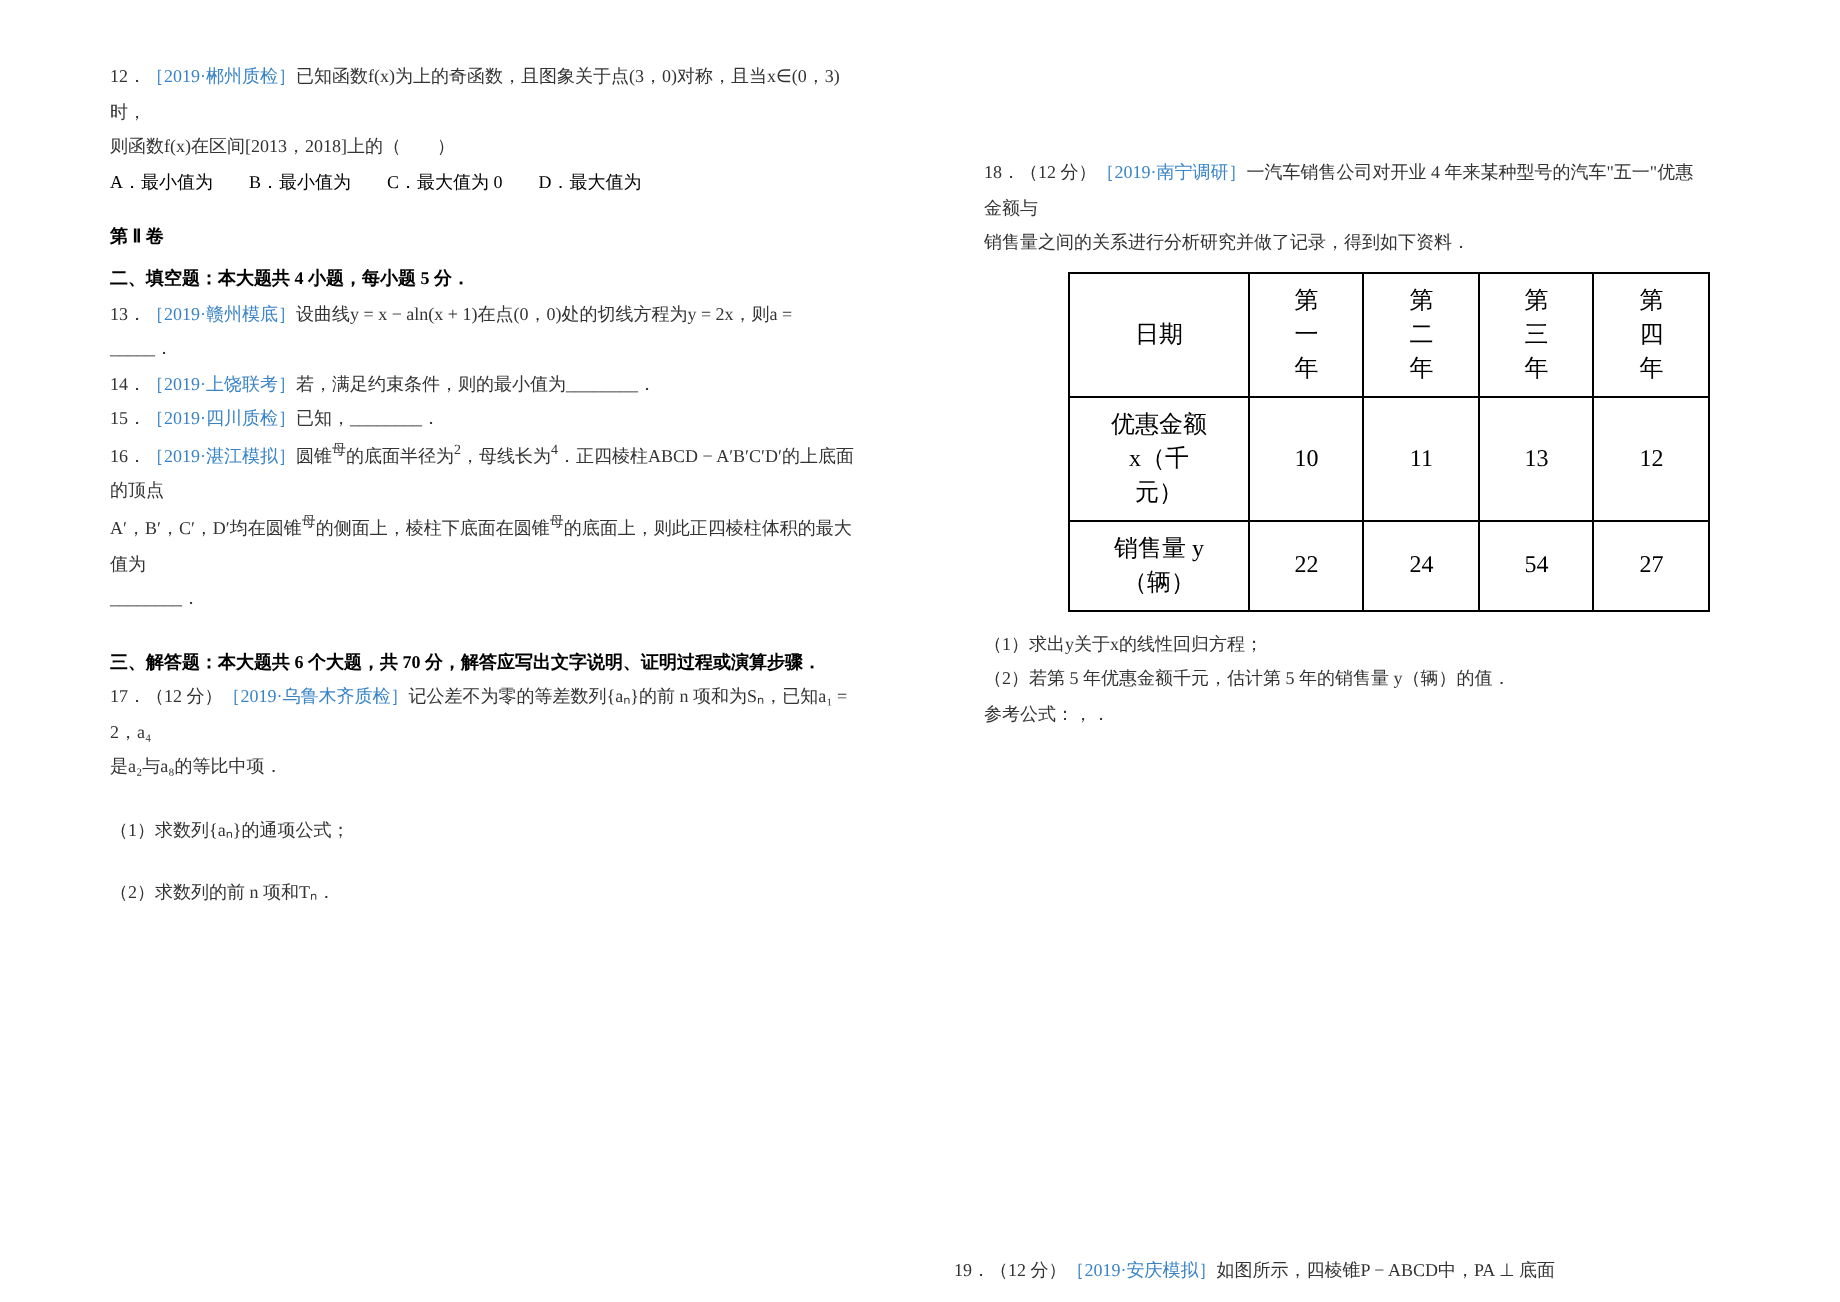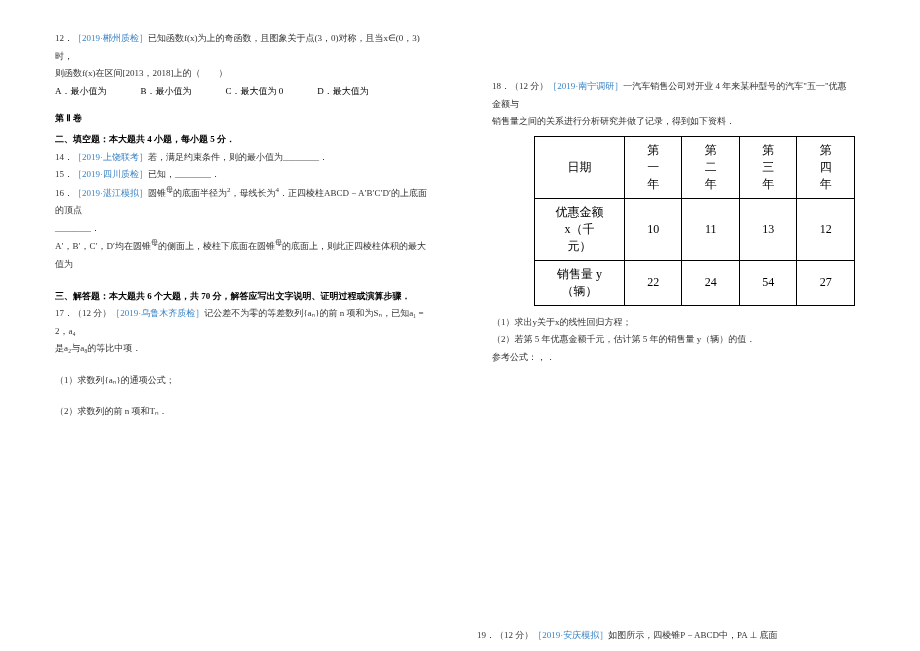--- a/index.html
+++ b/index.html
@@ -46,21 +46,21 @@
     }
     .spacer {
       height: 14px;
     }
     .sup {
       vertical-align: super;
       font-size: 7px;
     }
     .opts {
       display: flex;
-      gap: 34px;
+      gap: 18px;
       line-height: 1.95;
     }
     table {
       border-collapse: collapse;
       margin: 5px 0 8px 42px;
       font-size: 12px;
     }
     table td, table th {
       border: 1px solid #000;
       padding: 5px 20px;
@@ -85,36 +85,39 @@
     <span>A．最小值为</span>
     <span>B．最小值为</span>
     <span>C．最大值为 0</span>
     <span>D．最大值为</span>
   </div>
 
   <div class="center">第 Ⅱ 卷</div>
 
   <div class="line bold">二、填空题：本大题共 4 小题，每小题 5 分．</div>
 
+  <div class="line">
+    <span>13．</span><span class="ref">［2019·赣州模底］</span><span>设曲线y = x − aln(x + 1)在点(0，0)处的切线方程为y = 2x，则a = _____．</span>
+  </div>
 
   <div class="line">
     <span>14．</span><span class="ref">［2019·上饶联考］</span><span>若，满足约束条件，则的最小值为________．</span>
   </div>
 
   <div class="line">
     <span>15．</span><span class="ref">［2019·四川质检］</span><span>已知，________．</span>
   </div>
 
   <div class="line">
     <span>16．</span><span class="ref">［2019·湛江模拟］</span><span>圆锥</span><span class="sup">母</span><span>的底面半径为</span><span class="sup">2</span><span>，母线长为</span><span class="sup">4</span><span>．正四棱柱ABCD − A′B′C′D′的上底面的顶点</span>
   </div>
-  <div class="line">________．</div>
   <div class="line">
     <span>A′，B′，C′，D′均在圆锥</span><span class="sup">母</span><span>的侧面上，棱柱下底面在圆锥</span><span class="sup">母</span><span>的底面上，则此正四棱柱体积的最大值为</span>
   </div>
+  <div class="line">________．</div>
 
   <div class="spacer"></div>
 
   <div class="line bold">三、解答题：本大题共 6 个大题，共 70 分，解答应写出文字说明、证明过程或演算步骤．</div>
 
   <div class="line">
     <span>17．（12 分）</span><span class="ref">［2019·乌鲁木齐质检］</span><span>记公差不为零的等差数列{aₙ}的前 n 项和为Sₙ，已知a₁ = 2，a₄</span>
   </div>
   <div class="line">是a₂与a₈的等比中项．</div>
   <div class="spacer"></div>

